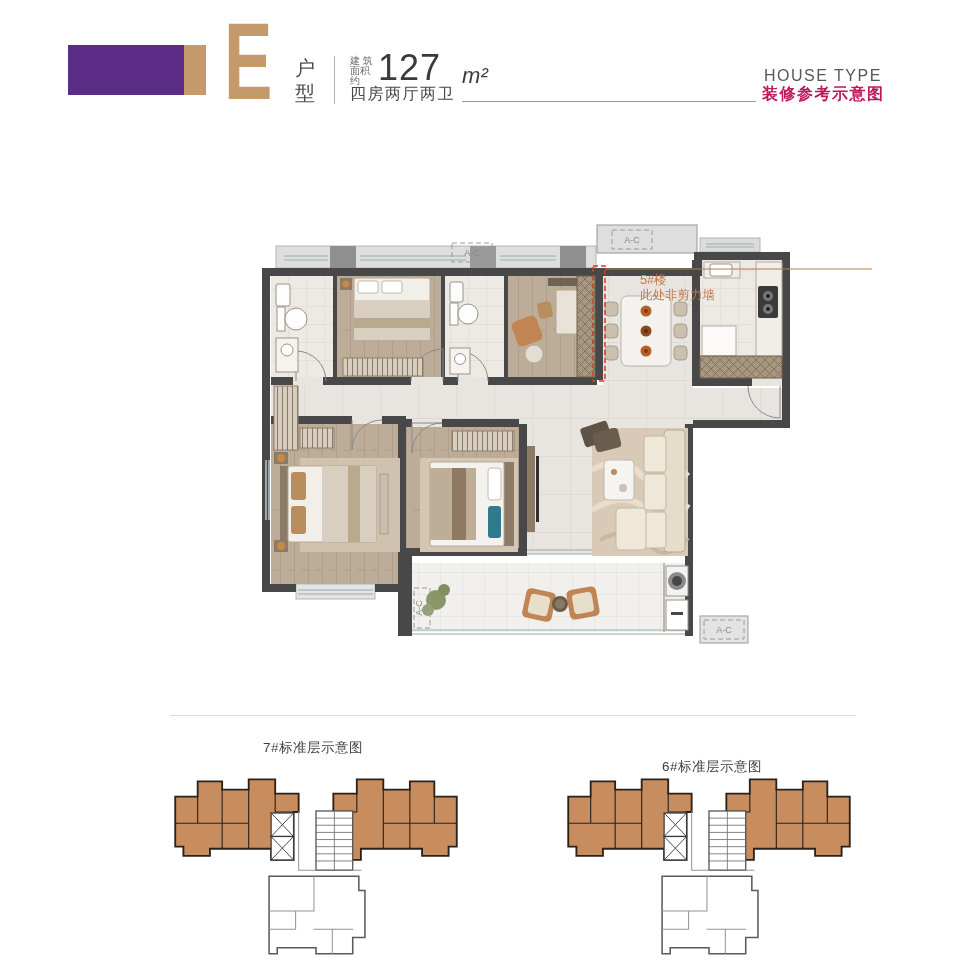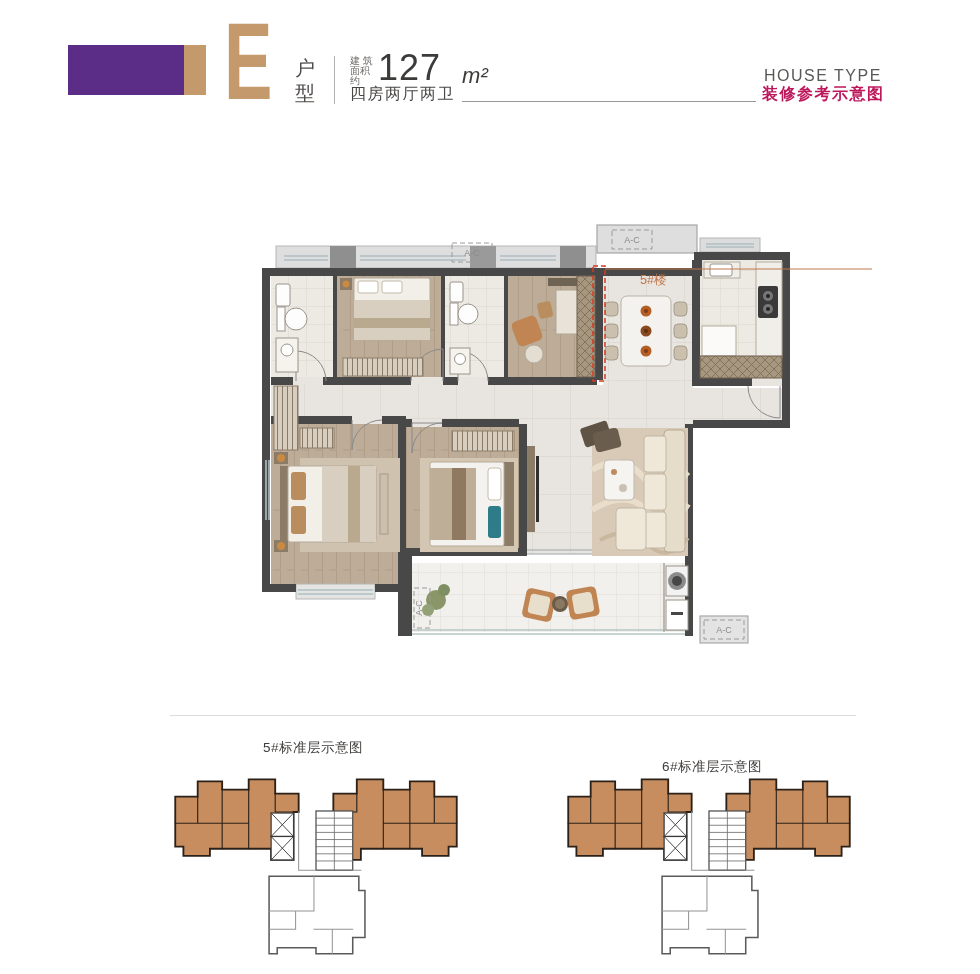--- a/index.html
+++ b/index.html
@@ -344,19 +344,20 @@
     <span class="num">127</span>
     <span class="unit">m²</span>
   </div>
   <div class="abs layout-text">四房两厅两卫</div>
   <div class="abs hdr-underline"></div>
   <div class="abs house-type-en">HOUSE TYPE</div>
   <div class="abs subtitle-cn">装修参考示意图</div>
 
   <div class="abs anno">
     <div>5#楼</div>
+    <div>此处非剪力墙</div>
   </div>
 
   <div class="abs sep-line"></div>
-  <div class="abs caption cap-left">5#标准层示意图</div>
+  <div class="abs caption cap-left">7#标准层示意图</div>
   <div class="abs caption cap-right">6#标准层示意图</div>
 
 </div>
 
 </body></html>

